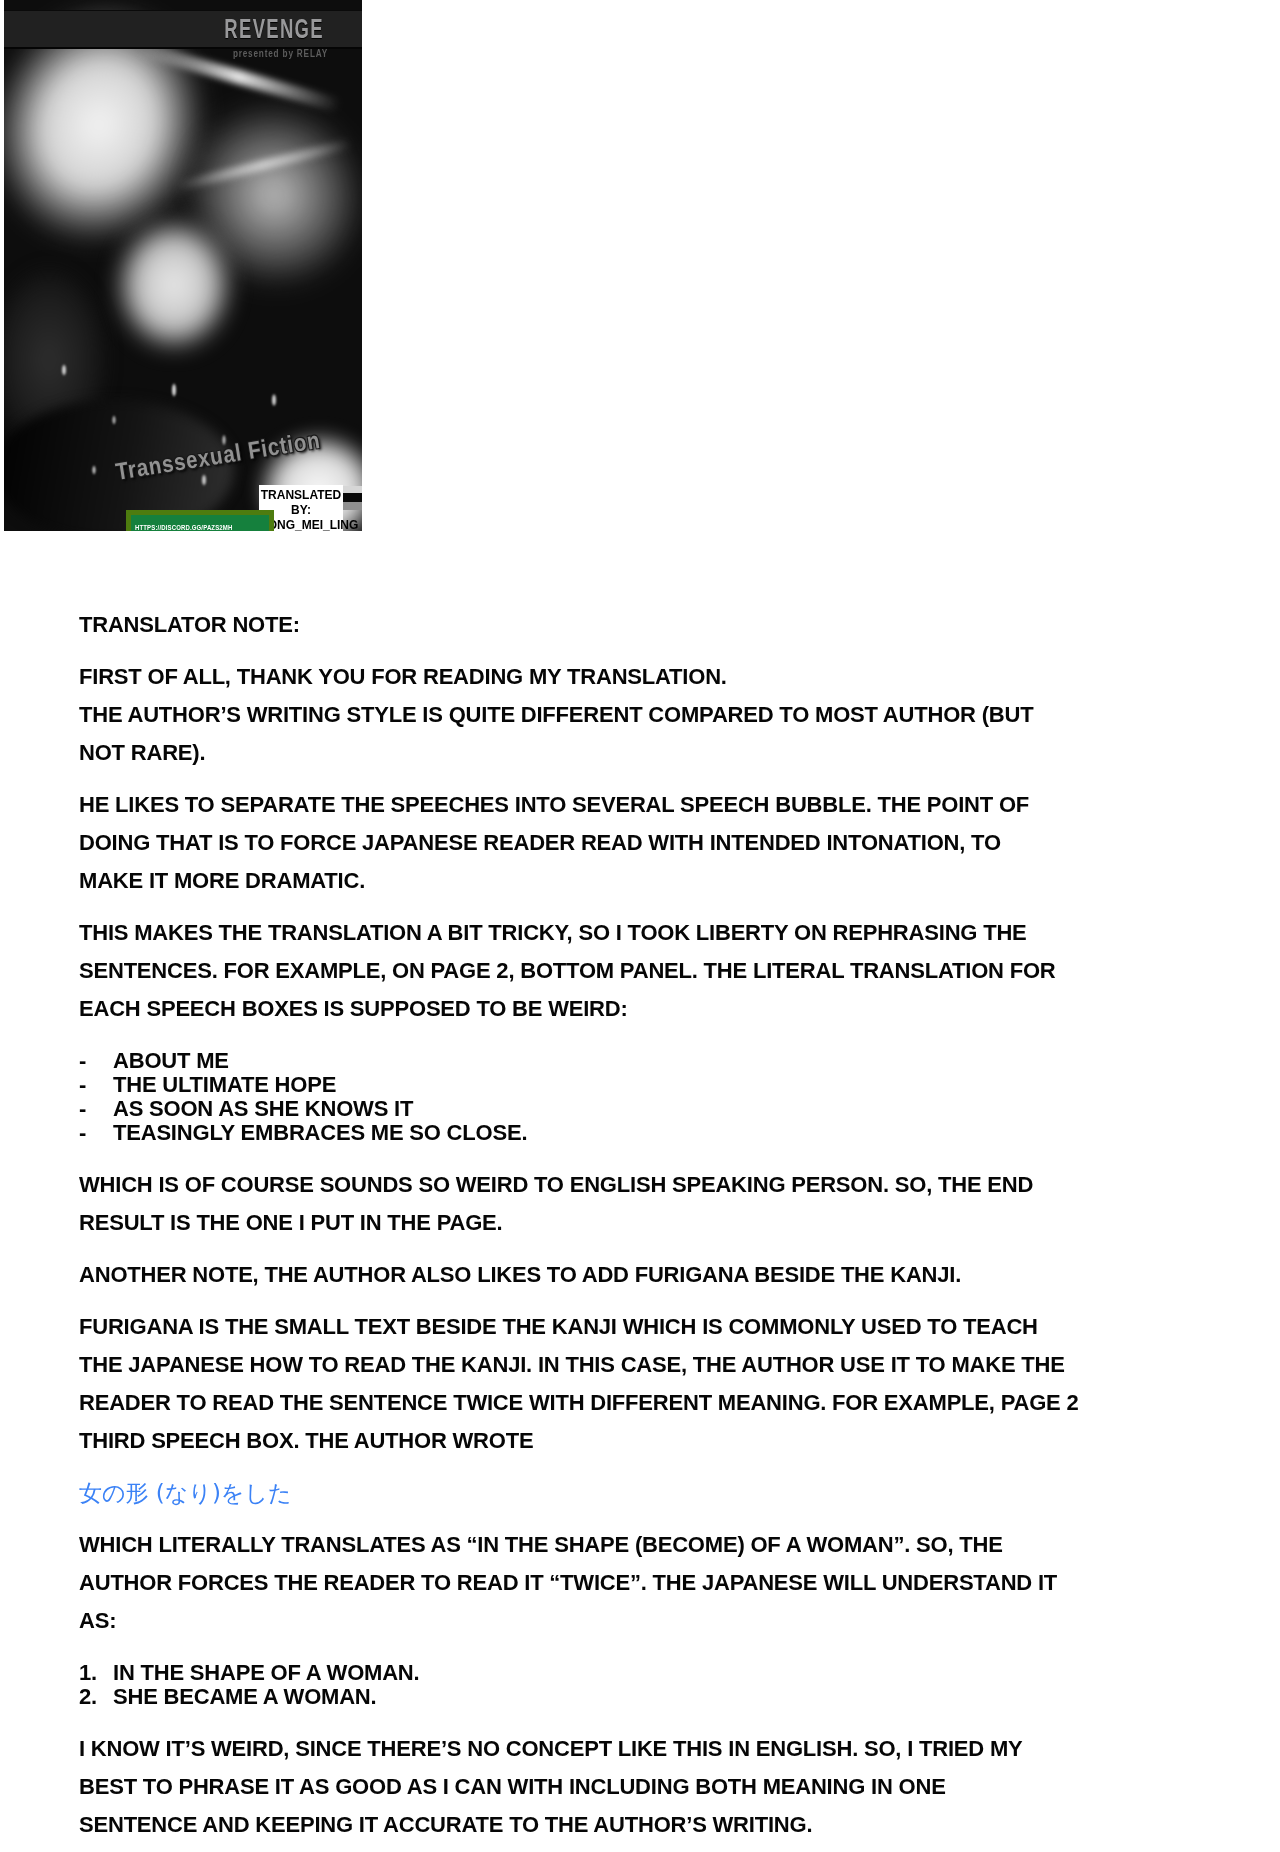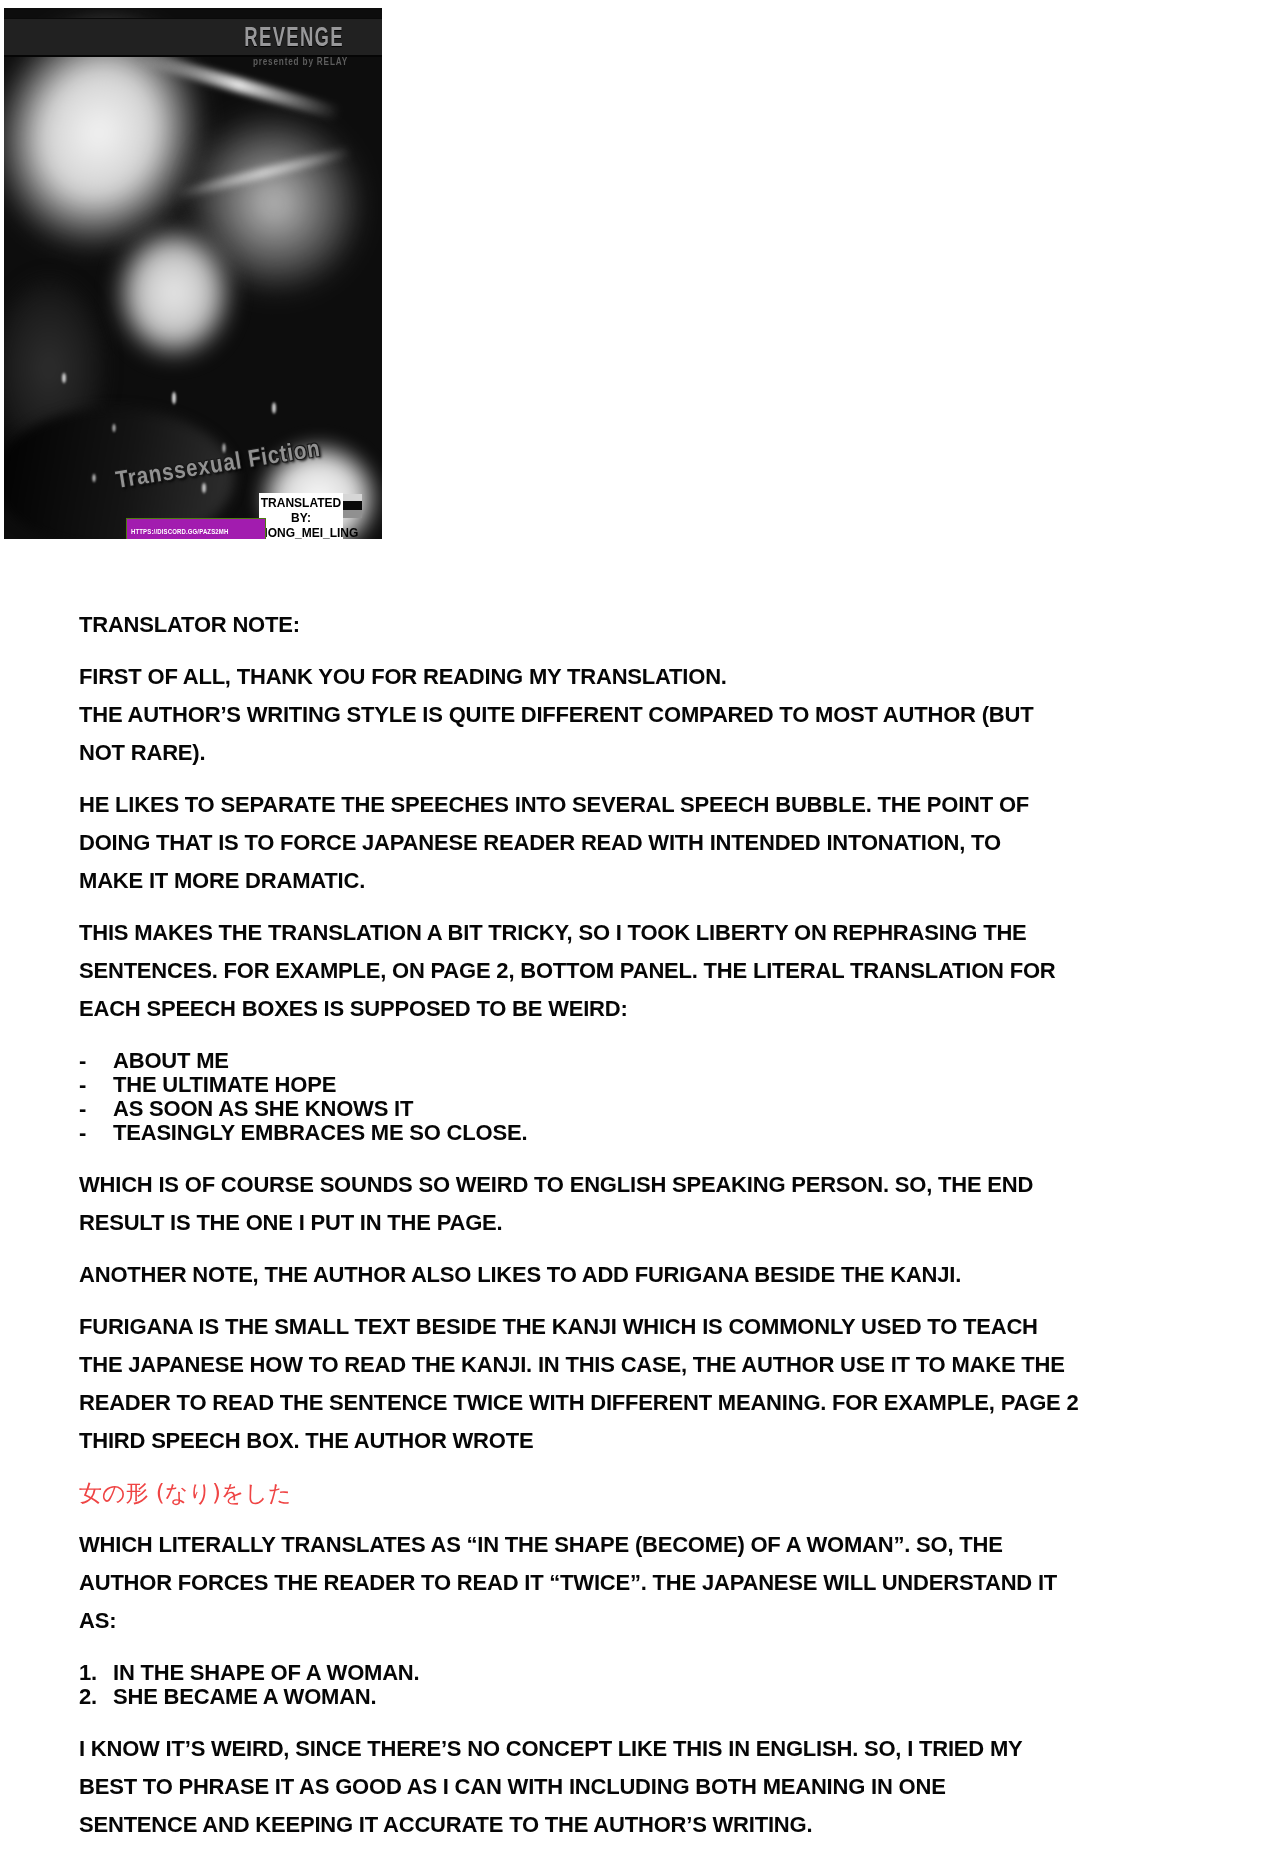--- a/index.html
+++ b/index.html
@@ -3,22 +3,22 @@
 <meta charset="utf-8">
 <style>
   html,body{margin:0;padding:0;}
   body{
     width:1280px;height:1852px;position:relative;background:#ffffff;
     font-family:"Liberation Sans", sans-serif;overflow:hidden;
   }
 
   
   .cover{
-    position:absolute;left:4px;top:8px;width:358px;height:531px;
-    background:#0d0d0d;overflow:hidden;padding-left:20px;
+    position:absolute;left:4px;top:0;width:358px;height:531px;
+    background:#0d0d0d;overflow:hidden;
   }
   .cover .art{position:absolute;}
   .art.hair-a{left:-50px;top:-40px;width:290px;height:330px;border-radius:50%;
     background:radial-gradient(closest-side,#f4f4f4 0%,#d2d2d2 38%,rgba(130,130,130,.3) 66%,transparent 75%);
     filter:blur(10px);transform:rotate(18deg);z-index:2;}
   .art.hair-b{left:150px;top:70px;width:240px;height:250px;border-radius:50%;
     background:radial-gradient(closest-side,rgba(225,225,225,.85) 0%,rgba(150,150,150,.4) 55%,transparent 75%);
     filter:blur(12px);transform:rotate(-28deg);z-index:2;}
   .art.streak-1{left:130px;top:70px;width:210px;height:14px;border-radius:7px;
     background:linear-gradient(90deg,transparent,#e2e2e2,transparent);
@@ -77,41 +77,41 @@
     background:#ffffff;color:#000;
     font-weight:bold;font-size:12px;line-height:1.25;text-align:center;
     padding:3px 0 2px 0;
   }
   .calib-strips{position:absolute;left:339px;top:486px;width:19px;z-index:6;}
   .calib-strips .s1{height:7px;background:#d6d6d6;}
   .calib-strips .s2{height:9px;background:#0a0a0a;}
   .calib-strips .s3{height:8px;background:#909090;}
   .discord-pill{
     position:absolute;left:122px;top:510px;z-index:6;
-    background:#a21caf;border:1px solid #4d7c0f;
+    background:#15803d;border:5px solid #4d7c0f;
     padding:1px 4px;white-space:nowrap;text-align:right;
   }
   .discord-pill span{
     display:inline-block;color:#ffffff;font-weight:bold;font-size:8px;
     letter-spacing:.2px;transform:scaleX(.75);transform-origin:0 50%;line-height:11px;
   }
 
   
   .note-text{
     position:absolute;left:79px;top:599px;width:1122px;
     font-weight:bold;font-size:22px;line-height:24px;letter-spacing:-0.2px;
     color:#060606;
   }
   .block{margin:0 0 28px 0;}
   .line{white-space:pre;margin-top:14px;}
   .row{white-space:pre;}
   .marker{display:inline-block;width:34px;}
   .jp-line{
     font-family:"DejaVu Sans", sans-serif;font-weight:normal;
-    font-size:23px;color:#ef4444;letter-spacing:0;
+    font-size:23px;color:#3b82f6;letter-spacing:0;
   }
   .center .line{text-align:left;}
 </style>
 </head>
 <body>
 
 <div class="cover">
   <div class="art hair-a"></div>
   <div class="art hair-b"></div>
   <div class="art streak-1"></div>

